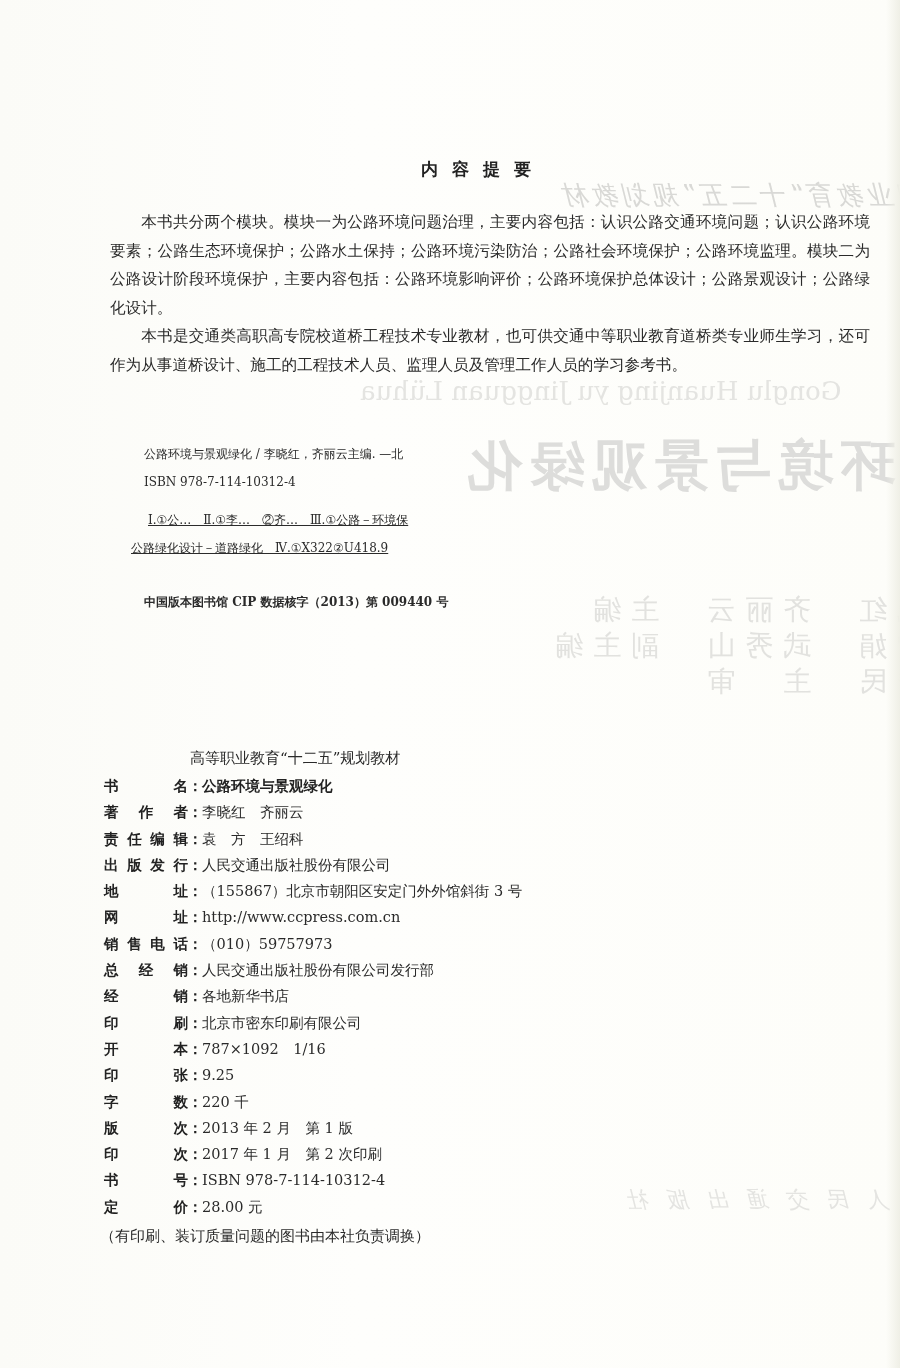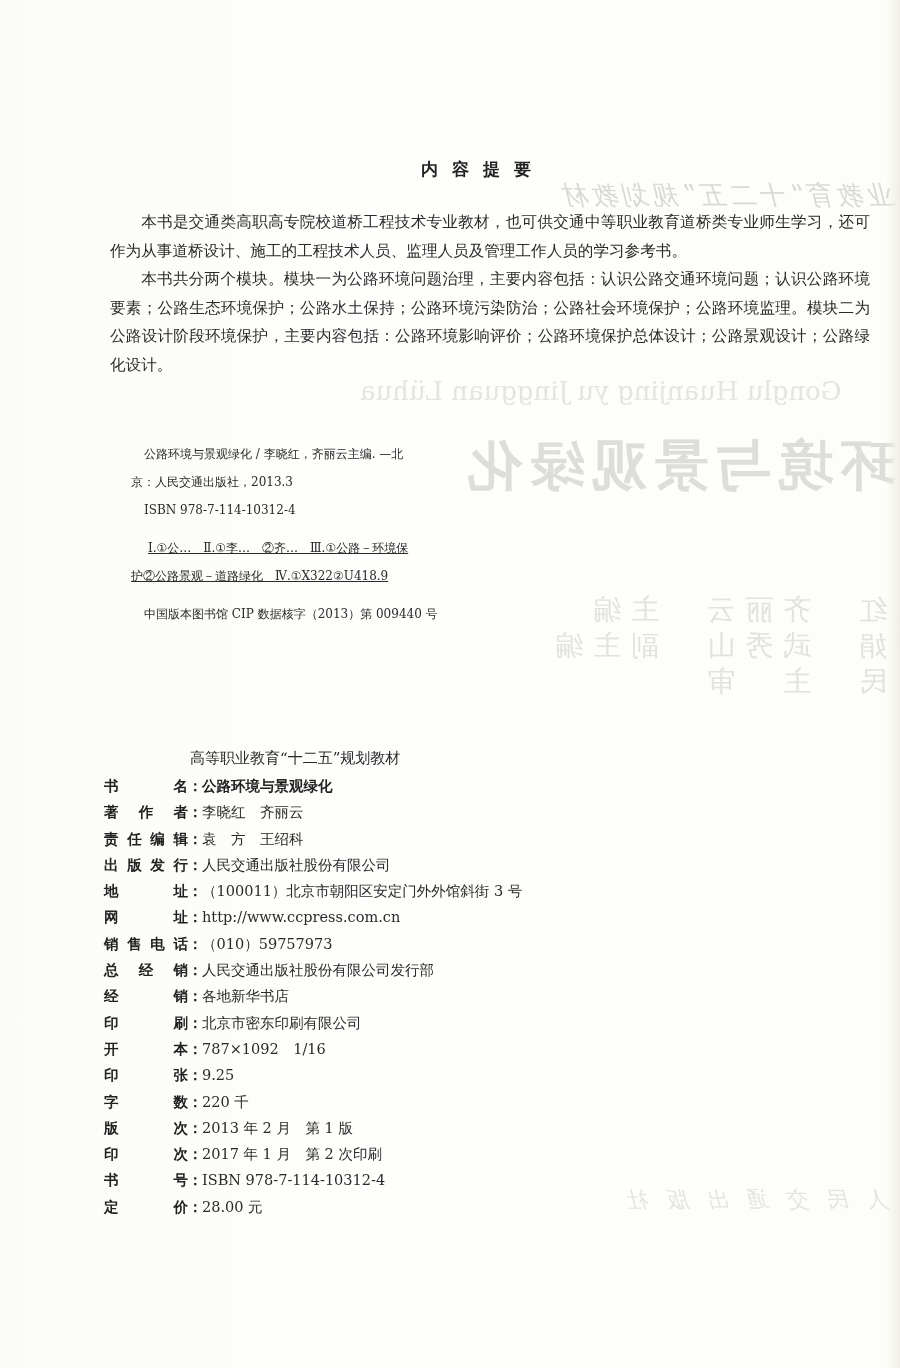--- a/index.html
+++ b/index.html
@@ -119,21 +119,21 @@
       line-height: 28px;
       color: #2a2a2a;
       white-space: nowrap;
     }
     .cip-l1 { padding-left: 8px; }
     .cip-l2 { margin-left: -5px; }
     .cip-l3 { padding-left: 8px; }
     .cip-class-block { margin-top: 10px; text-decoration: underline; }
     .cip-class1 { padding-left: 12px; }
     .cip-class2 { margin-left: -5px; }
-    .cip-verify { padding-left: 8px; margin-top: 10px; }
+    .cip-verify { padding-left: 8px; margin-top: 26px; font-weight: bold; }
 
     
     .imprint-series {
       position: absolute;
       left: 190px;
       top: 749px;
       font-size: 15px;
       color: #2a2a2a;
       white-space: nowrap;
     }
@@ -194,31 +194,30 @@
     <div>李晓红　齐丽云　主编</div>
     <div>余雪娟　武秀山　副主编</div>
     <div>周秀民　主　审</div>
   </div>
   <div class="ghost ghost-pub">人民交通出版社</div>
 
   <div class="edge-right"></div>
 
   <div class="summary-title">内容提要</div>
   <div class="summary">
+    <p>本书共分两个模块。模块一为公路环境问题治理，主要内容包括：认识公路交通环境问题；认识公路环境要素；公路生态环境保护；公路水土保持；公路环境污染防治；公路社会环境保护；公路环境监理。模块二为公路设计阶段环境保护，主要内容包括：公路环境影响评价；公路环境保护总体设计；公路景观设计；公路绿化设计。</p>
     <p>本书是交通类高职高专院校道桥工程技术专业教材，也可供交通中等职业教育道桥类专业师生学习，还可作为从事道桥设计、施工的工程技术人员、监理人员及管理工作人员的学习参考书。</p>
-    <p>本书共分两个模块。模块一为公路环境问题治理，主要内容包括：认识公路交通环境问题；认识公路环境要素；公路生态环境保护；公路水土保持；公路环境污染防治；公路社会环境保护；公路环境监理。模块二为公路设计阶段环境保护，主要内容包括：公路环境影响评价；公路环境保护总体设计；公路景观设计；公路绿化设计。</p>
   </div>
 
   <div class="cip">
     <div class="cip-line cip-l1">公路环境与景观绿化 / 李晓红，齐丽云主编. —北</div>
-    <div class="cip-line cip-l2">京：人民交通出版社，2013.3</div>
     <div class="cip-line cip-l3">ISBN 978-7-114-10312-4</div>
     <div class="cip-class-block">
       <div class="cip-line cip-class1">Ⅰ.①公…　Ⅱ.①李…　②齐…　Ⅲ.①公路－环境保</div>
-      <div class="cip-line cip-class2">护②公路景观－道路绿化　Ⅳ.①X322②U418.9</div>
+      <div class="cip-line cip-class2">公路绿化设计－道路绿化　Ⅳ.①X322②U418.9</div>
     </div>
     <div class="cip-line cip-verify">中国版本图书馆 CIP 数据核字（2013）第 009440 号</div>
   </div>
 
   <div class="imprint-series">高等职业教育“十二五”规划教材</div>
   <div class="imprint" id="imprint">
       <div class="imp-row">
         <div class="imp-label">
           <span>书</span>
           <span>名</span>
@@ -254,21 +253,21 @@
         </div>
         <div class="imp-colon">：</div>
         <div class="imp-value">人民交通出版社股份有限公司</div>
       </div>
       <div class="imp-row">
         <div class="imp-label">
           <span>地</span>
           <span>址</span>
         </div>
         <div class="imp-colon">：</div>
-        <div class="imp-value">（100011）北京市朝阳区安定门外外馆斜街 3 号</div>
+        <div class="imp-value">（155867）北京市朝阳区安定门外外馆斜街 3 号</div>
       </div>
       <div class="imp-row">
         <div class="imp-label">
           <span>网</span>
           <span>址</span>
         </div>
         <div class="imp-colon">：</div>
         <div class="imp-value">http://www.ccpress.com.cn</div>
       </div>
       <div class="imp-row">
@@ -356,14 +355,15 @@
       </div>
       <div class="imp-row">
         <div class="imp-label">
           <span>定</span>
           <span>价</span>
         </div>
         <div class="imp-colon">：</div>
         <div class="imp-value">28.00 元</div>
       </div>
     </div>
+  <div class="imp-note">（有印刷、装订质量问题的图书由本社负责调换）</div>
 
 </div>
 
 </body></html>

